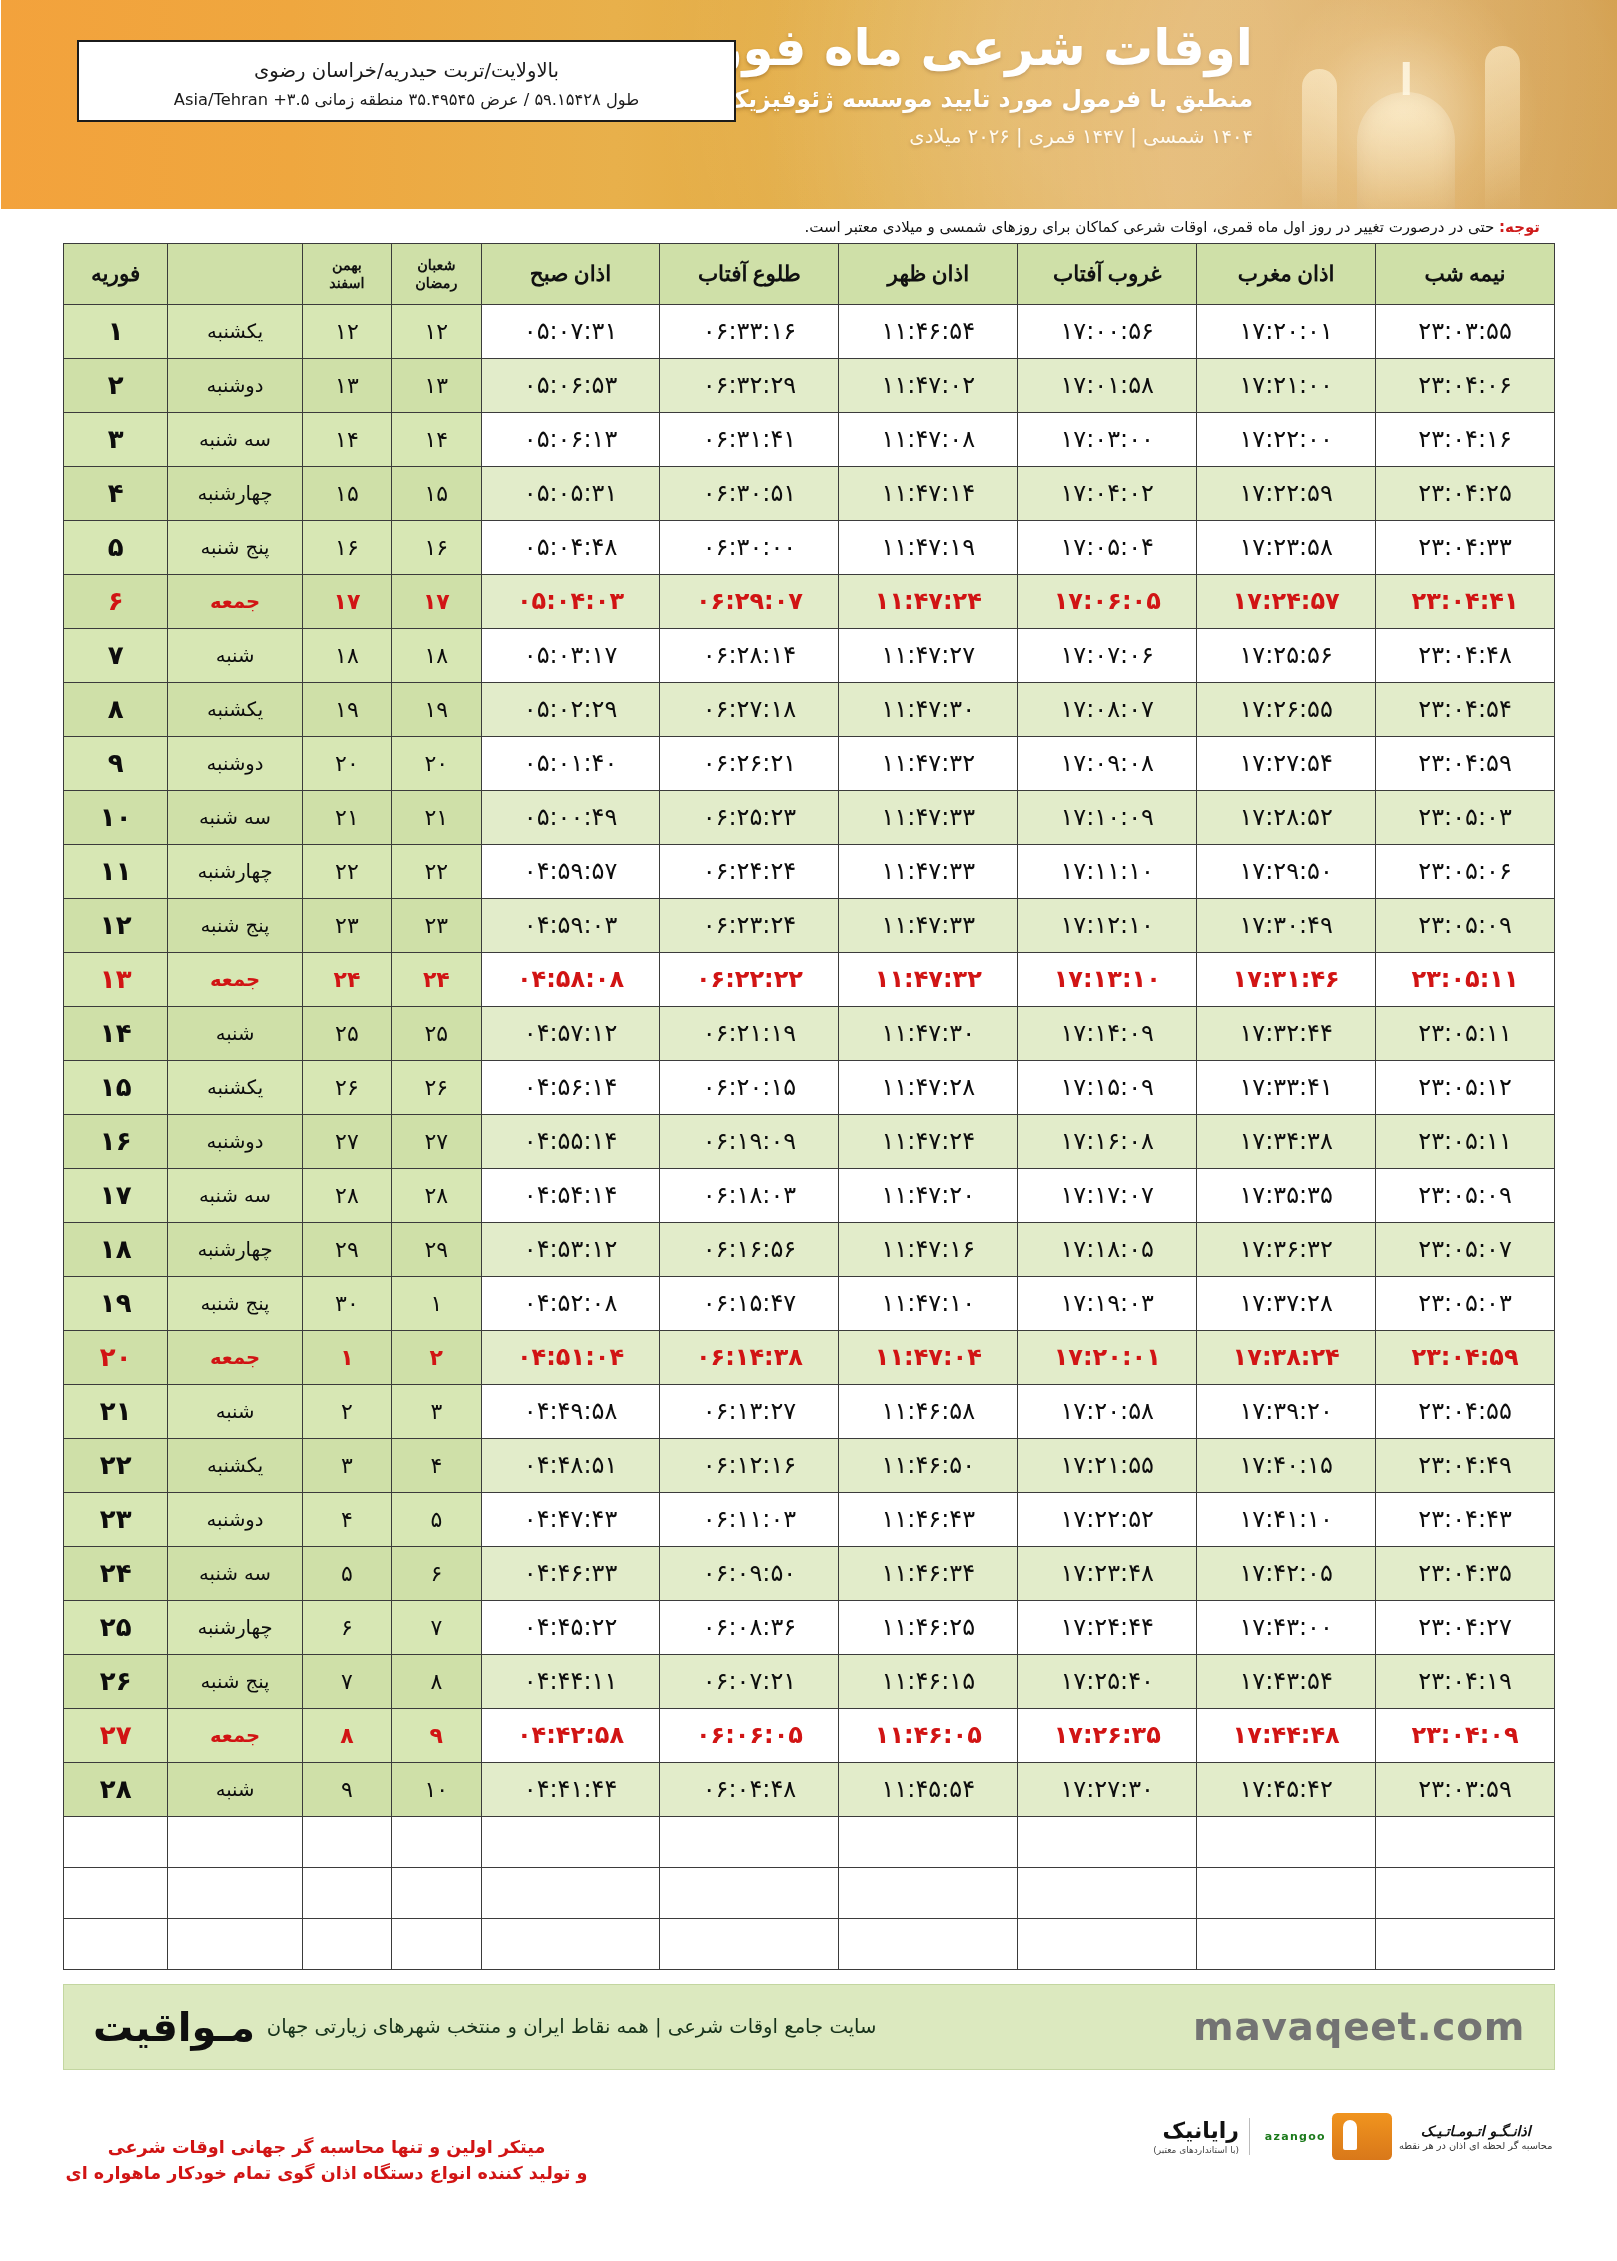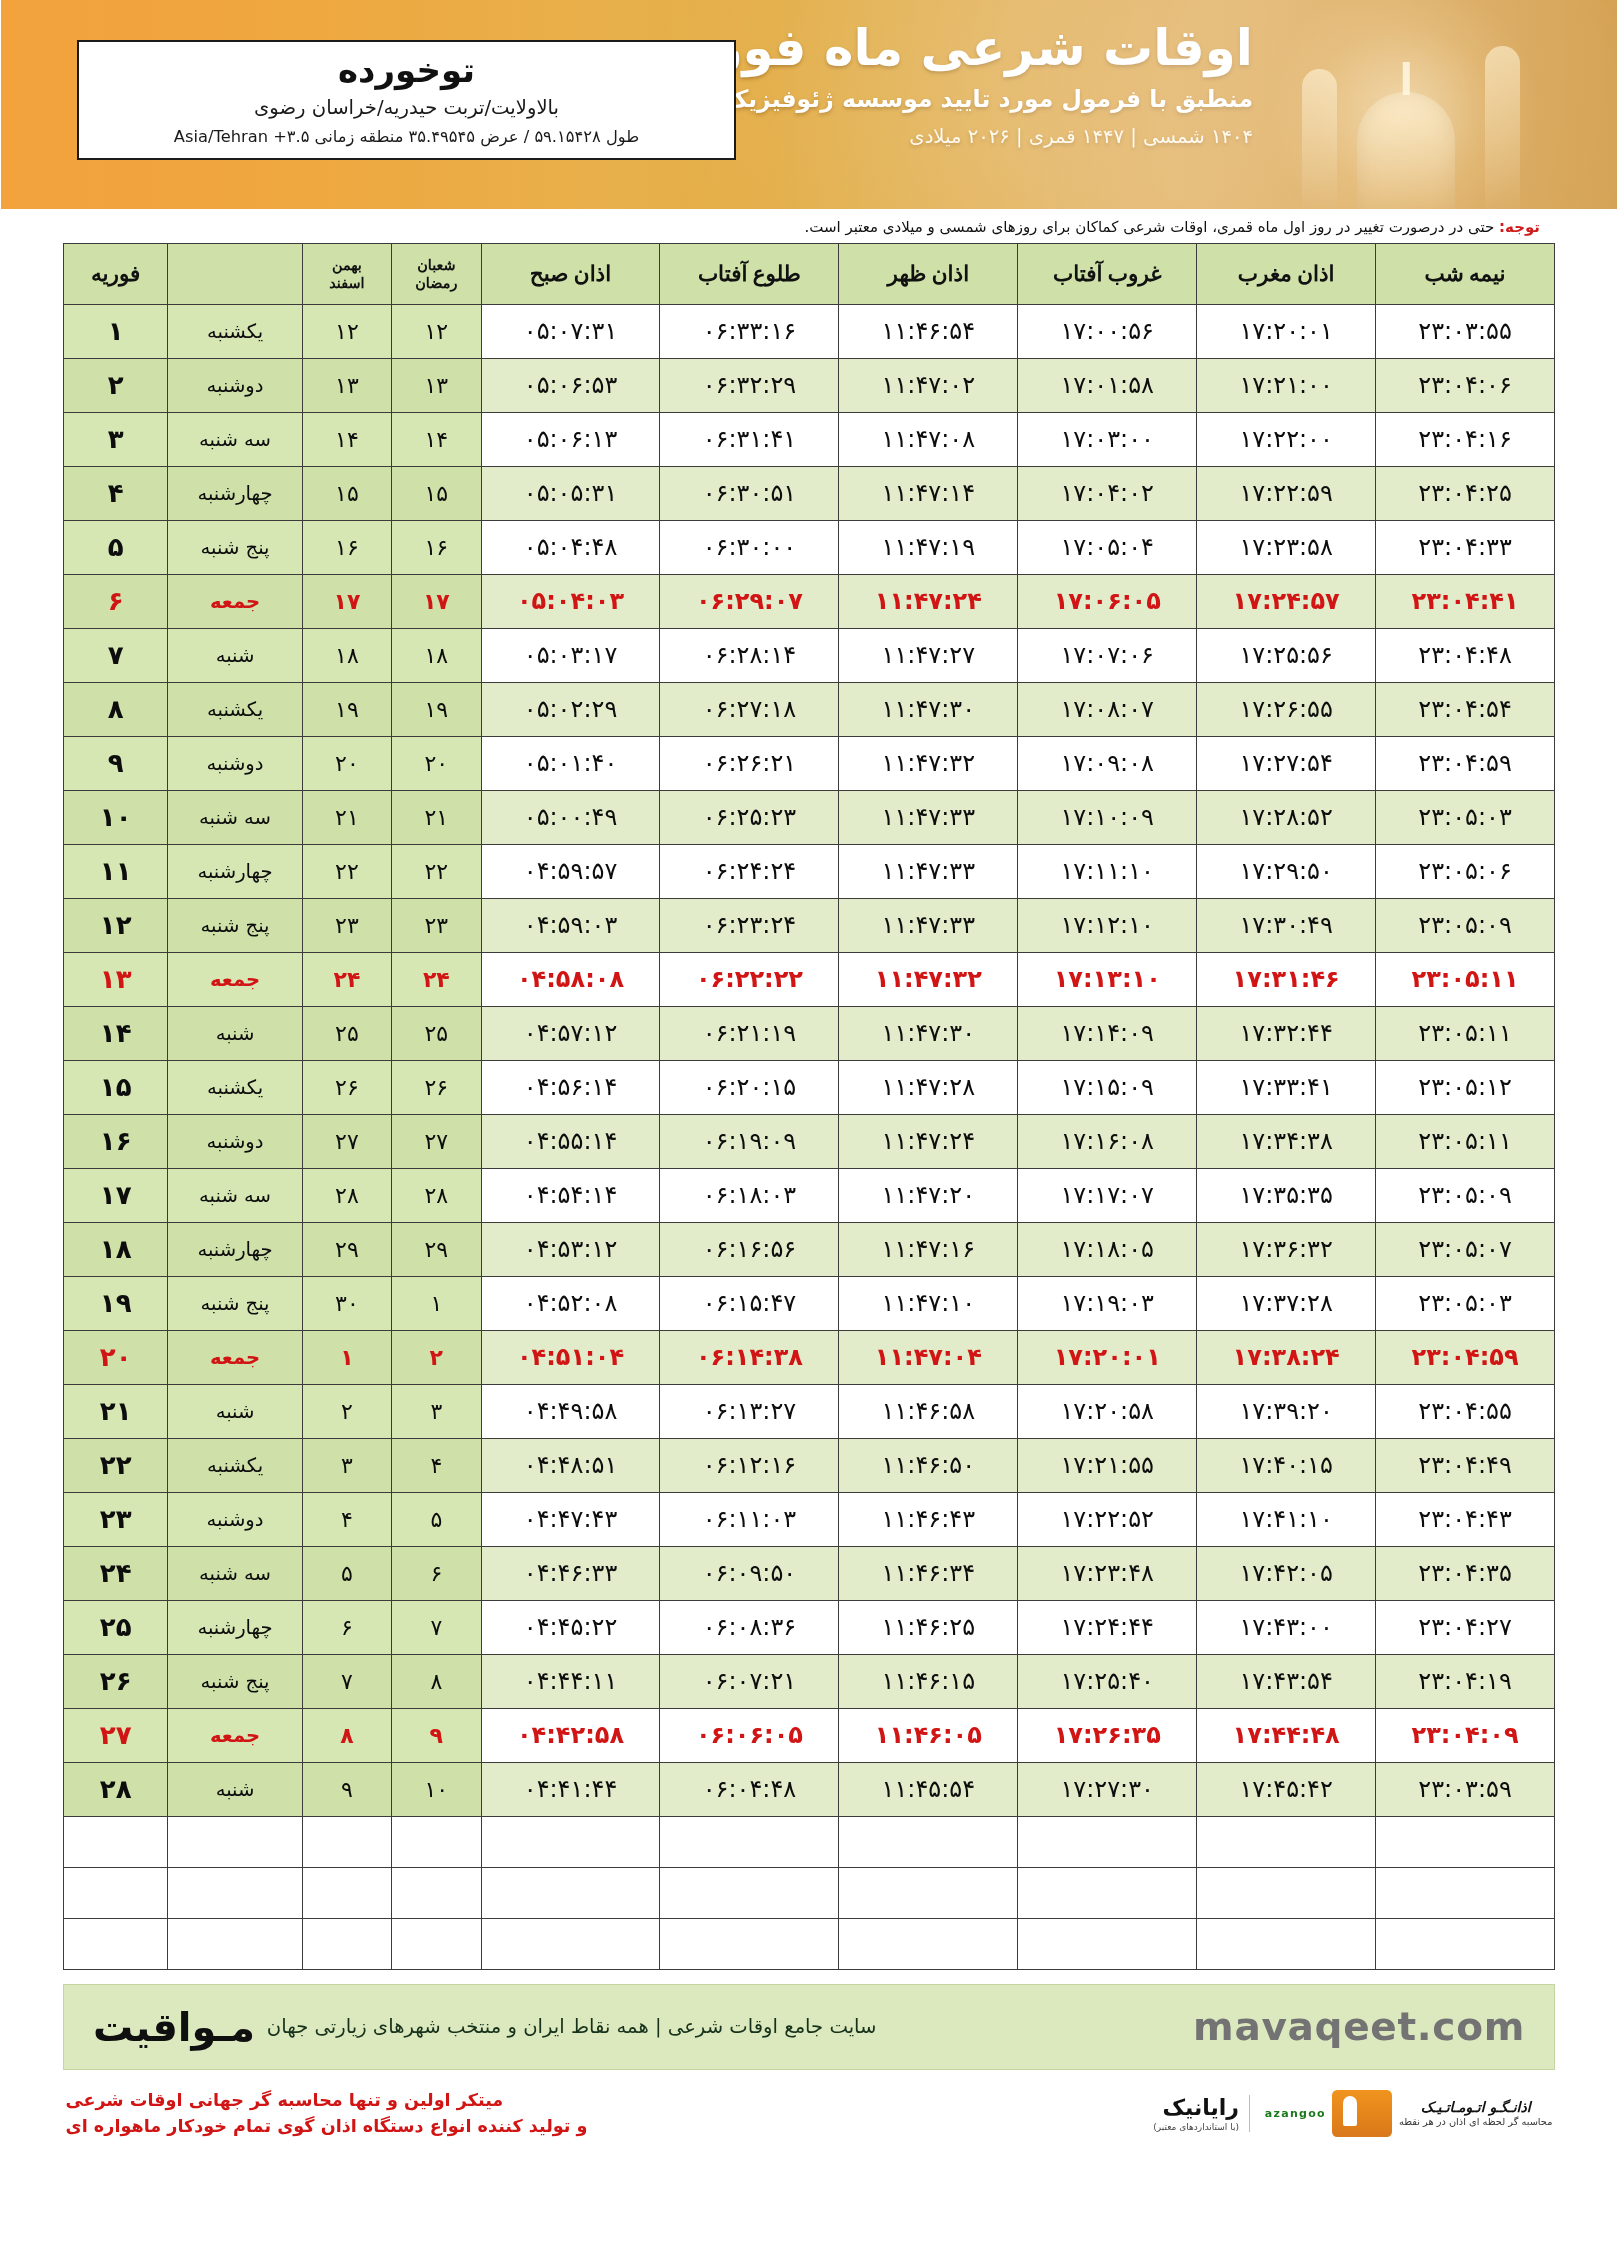--- a/index.html
+++ b/index.html
@@ -320,25 +320,26 @@
     font-size: 22px;
     font-weight: bold;
     color: #111;
   }
   .logo-rayanik .r2 {
     font-size: 9px;
     color: #444;
     margin-top: 2px;
   }
   .fb-center {
-    text-align: left;
+    text-align: center;
     color: #d11414;
     font-size: 17.6px;
     line-height: 1.5;
     font-weight: bold;
+    margin-top: 47px;
   }
   .fb-left {
     text-align: left;
     direction: ltr;
     color: #0b2f7a;
     font-size: 19.6px;
     font-weight: bold;
     line-height: 1.5;
   }
 </style>
@@ -351,21 +352,20 @@
   <div class="minaret m2"></div>
   <div class="dome"></div>
 
   <div class="title-block">
     <div class="title-main">اوقات شرعی ماه فوریه</div>
     <div class="title-sub">منطبق با فرمول مورد تایید موسسه ژئوفیزیک دانشگاه تهران</div>
     <div class="title-dates">۱۴۰۴ شمسی | ۱۴۴۷ قمری | ۲۰۲۶ میلادی</div>
   </div>
 
   <div class="city-box">
-    <div class="city-name">توخورده</div>
     <div class="city-sub">بالاولایت/تربت حیدریه/خراسان رضوی</div>
     <div class="city-coords">طول ۵۹.۱۵۴۲۸ / عرض ۳۵.۴۹۵۴۵ منطقه زمانی Asia/Tehran +۳.۵</div>
   </div>
 </div>
 
 <div class="note-row">
   <span class="note-label">توجه:</span>
   <span>حتی در درصورت تغییر در روز اول ماه قمری، اوقات شرعی کماکان برای روزهای شمسی و میلادی معتبر است.</span>
 </div>
 

